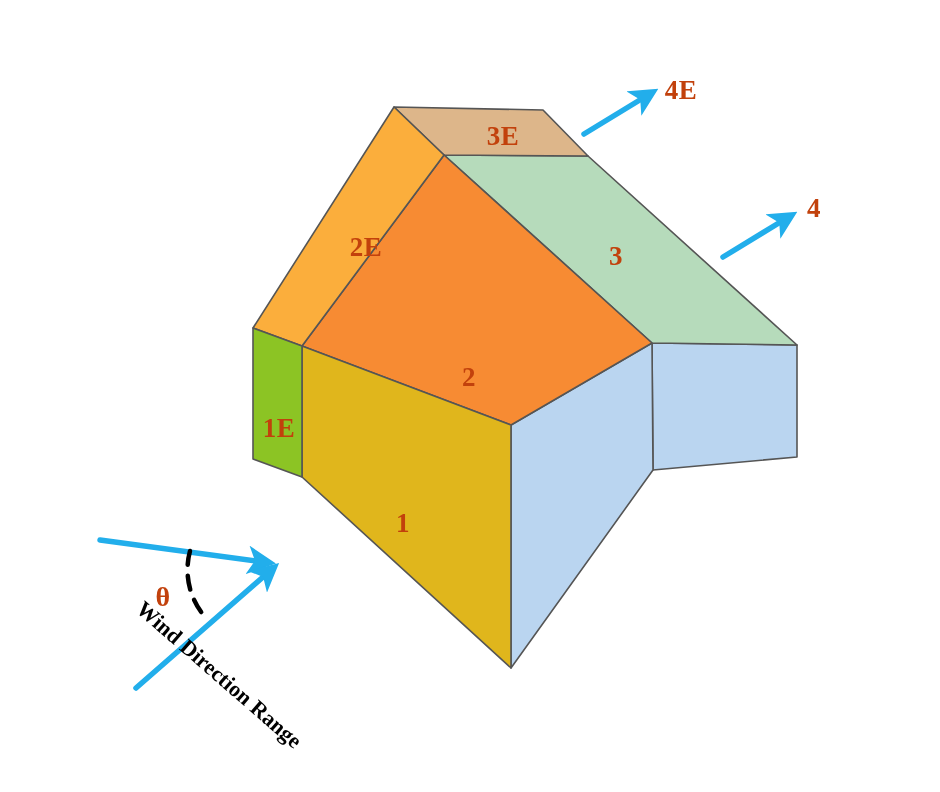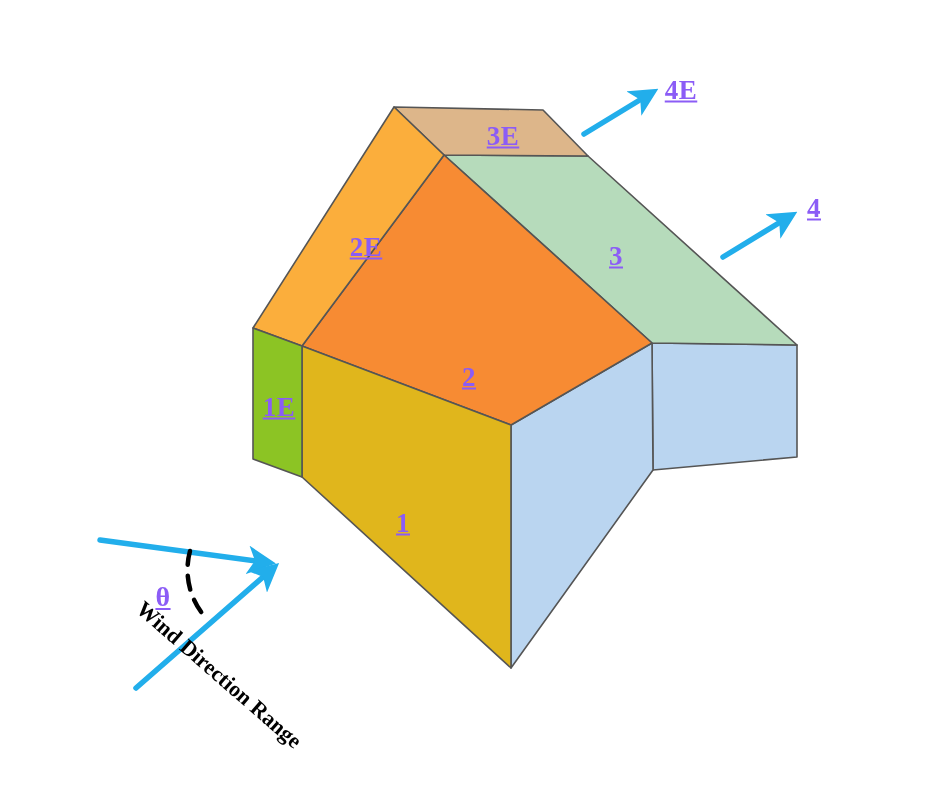--- a/index.html
+++ b/index.html
@@ -24,26 +24,25 @@
     position: absolute;
     left: 0;
     top: 0;
     width: 940px;
     height: 792px;
   }
   .face-label {
     position: absolute;
     font-family: "Liberation Serif", "DejaVu Serif", serif;
     font-weight: bold;
-    color: #8b5cf6;
+    color: #c2410c;
     white-space: nowrap;
     transform: translate(-50%, -50%);
     pointer-events: none;
     letter-spacing: 0.5px;
-    text-decoration: underline;
   }
   .lbl-face { font-size: 27px; }
   .lbl-arrow { font-size: 27px; }
   .lbl-theta {
     font-size: 28px;
     font-style: normal;
   }
   .rot-label {
     position: absolute;
     font-family: "Liberation Serif", "DejaVu Serif", serif;
@@ -83,21 +82,21 @@
       <line id="ln-arrow-4" stroke="#22AEEB" stroke-width="5.5" stroke-linecap="round" marker-end="url(#arrowhead-cyan)" x1="723" y1="257" x2="787" y2="218"></line>
       <line id="ln-arrow-wind-upper" stroke="#22AEEB" stroke-width="5.5" stroke-linecap="round" marker-end="url(#arrowhead-cyan)" x1="100" y1="540" x2="264" y2="562"></line>
       <line id="ln-arrow-wind-lower" stroke="#22AEEB" stroke-width="5.5" stroke-linecap="round" marker-end="url(#arrowhead-cyan)" x1="136" y1="688" x2="270" y2="571"></line>
     </g>
 
     <g id="theta-arc-group">
       <path id="theta-arc" fill="none" stroke="#000000" stroke-width="4.5" stroke-linecap="round" stroke-dasharray="14 11" d="M 190 551 A 72 72 0 0 0 206 618"></path>
     </g>
   </svg>
 
-  <div class="face-label lbl-face" id="txt-face-1e" style="left: 279px; top: 407px;">1E</div>
+  <div class="face-label lbl-face" id="txt-face-1e" style="left: 279px; top: 428px;">1E</div>
   <div class="face-label lbl-face" id="txt-face-1" style="left: 403px; top: 523px;">1</div>
   <div class="face-label lbl-face" id="txt-face-2" style="left: 469px; top: 377px;">2</div>
   <div class="face-label lbl-face" id="txt-face-2e" style="left: 366px; top: 247px;">2E</div>
   <div class="face-label lbl-face" id="txt-face-3" style="left: 616px; top: 256px;">3</div>
   <div class="face-label lbl-face" id="txt-face-3e" style="left: 503px; top: 136px;">3E</div>
 
   <div class="face-label lbl-arrow" id="txt-arrow-4e" style="left: 681px; top: 90px;">4E</div>
   <div class="face-label lbl-arrow" id="txt-arrow-4" style="left: 814px; top: 208px;">4</div>
 
   <div class="face-label lbl-theta" id="txt-theta" style="left: 163px; top: 597px;">θ</div>

